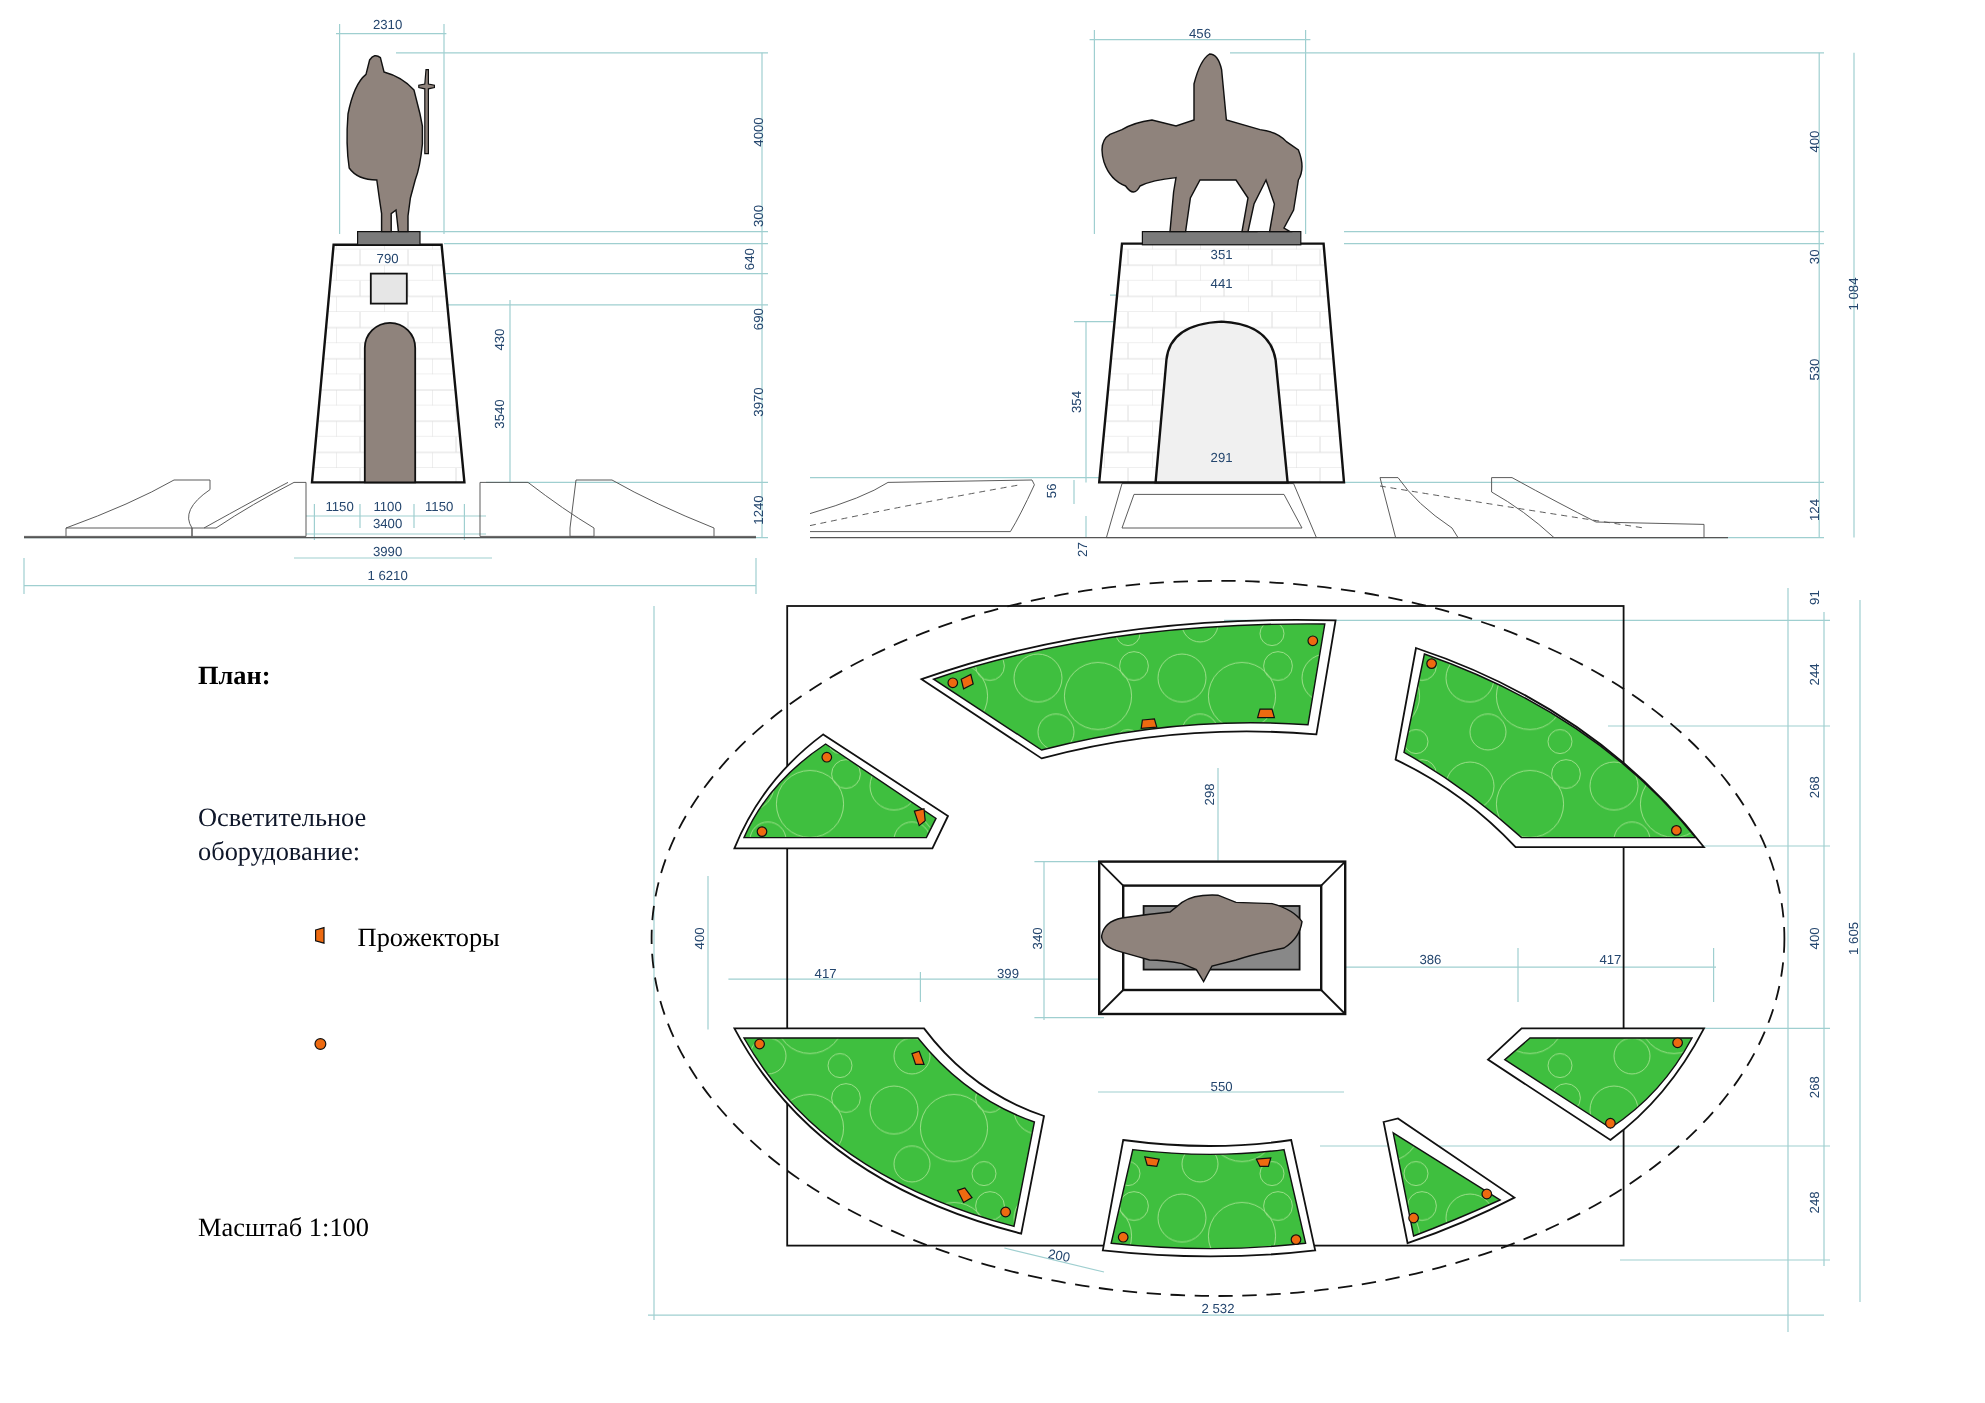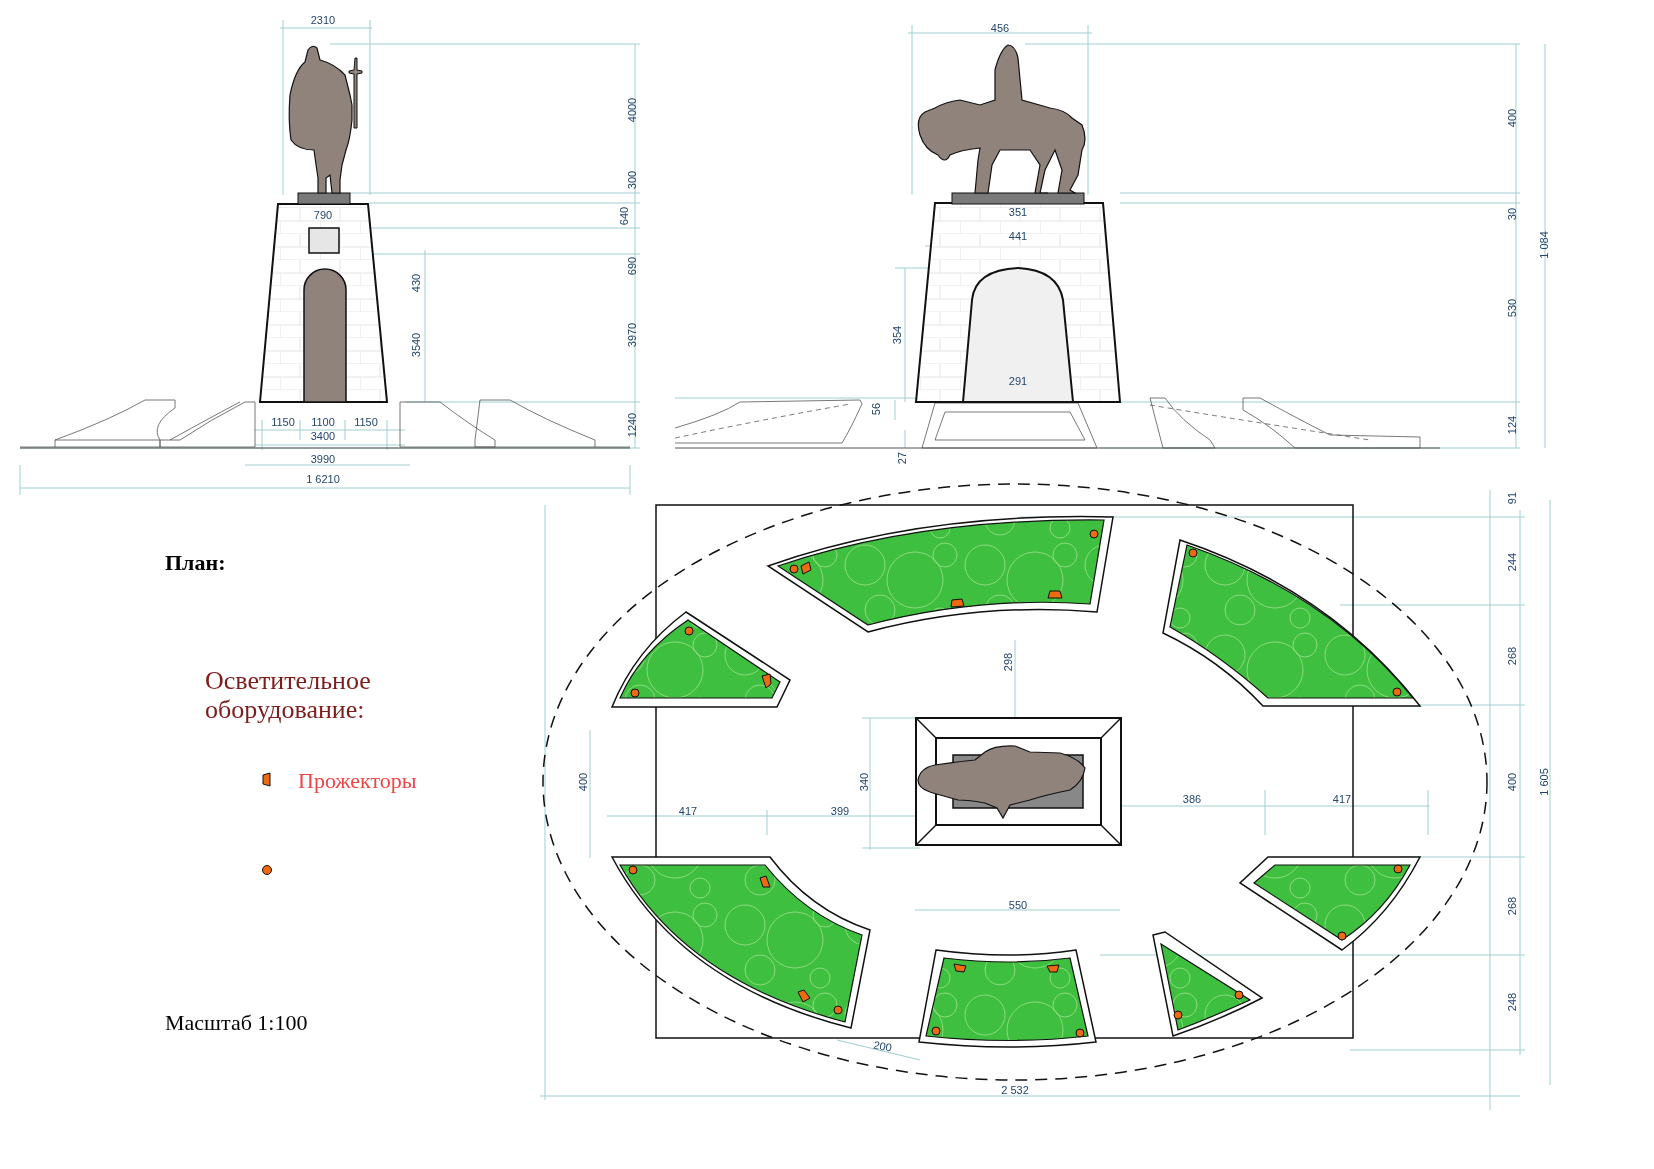--- a/index.html
+++ b/index.html
@@ -3,22 +3,22 @@
 <meta charset="utf-8">
 <style>
   html, body { margin: 0; padding: 0; background: #ffffff; }
   body { width: 1654px; height: 1169px; position: relative; overflow: hidden; }
   #drawing { position: absolute; left: 0; top: 0; width: 1654px; height: 1169px; }
   .dim { font-family: "Liberation Sans", sans-serif; font-size: 11px; fill: #24466e; }
   .dimline { stroke: #9fcfd0; stroke-width: 1; fill: none; }
   .outline { stroke: #111; stroke-width: 2; }
   .thin { stroke: #555; stroke-width: 0.8; fill: none; }
   .legend-title { position: absolute; left: 165px; top: 550px; font-family: "Liberation Serif", serif; font-weight: bold; font-size: 22px; color: #000; text-align: right; }
-  .legend-sub { position: absolute; left: 165px; top: 666px; font-family: "Liberation Serif", serif; font-size: 26px; line-height: 29px; color: #7f1d1d; width: 240px; margin-left: 40px; }
-  .legend-item { position: absolute; left: 258px; font-family: "Liberation Serif", serif; font-size: 22px; line-height: 29px; color: #ef4444; display: flex; align-items: flex-end; }
+  .legend-sub { position: absolute; left: 165px; top: 666px; font-family: "Liberation Serif", serif; font-size: 22px; line-height: 29px; color: #0f172a; width: 240px; }
+  .legend-item { position: absolute; left: 258px; font-family: "Liberation Serif", serif; font-size: 22px; line-height: 29px; color: #000000; display: flex; align-items: flex-end; }
   .legend-item .sym { width: 40px; height: 29px; position: relative; }
   .legend-item .lbl { width: 220px; }
   .scale { position: absolute; left: 165px; top: 1010px; font-family: "Liberation Serif", serif; font-size: 22px; color: #000; }
 </style>
 </head>
 <body>
 
 <svg id="drawing" viewBox="0 0 1654 1169" xmlns="http://www.w3.org/2000/svg">
   <defs>
     <pattern id="bubbles" width="120" height="90" patternUnits="userSpaceOnUse">

